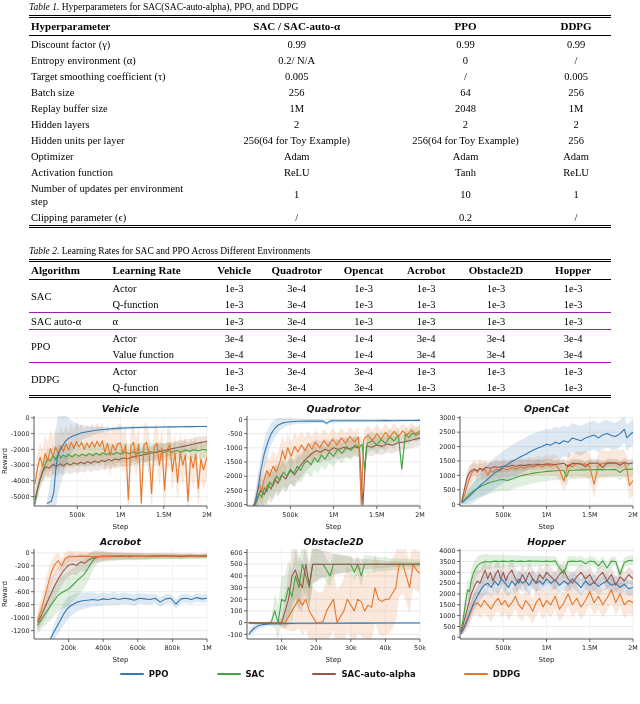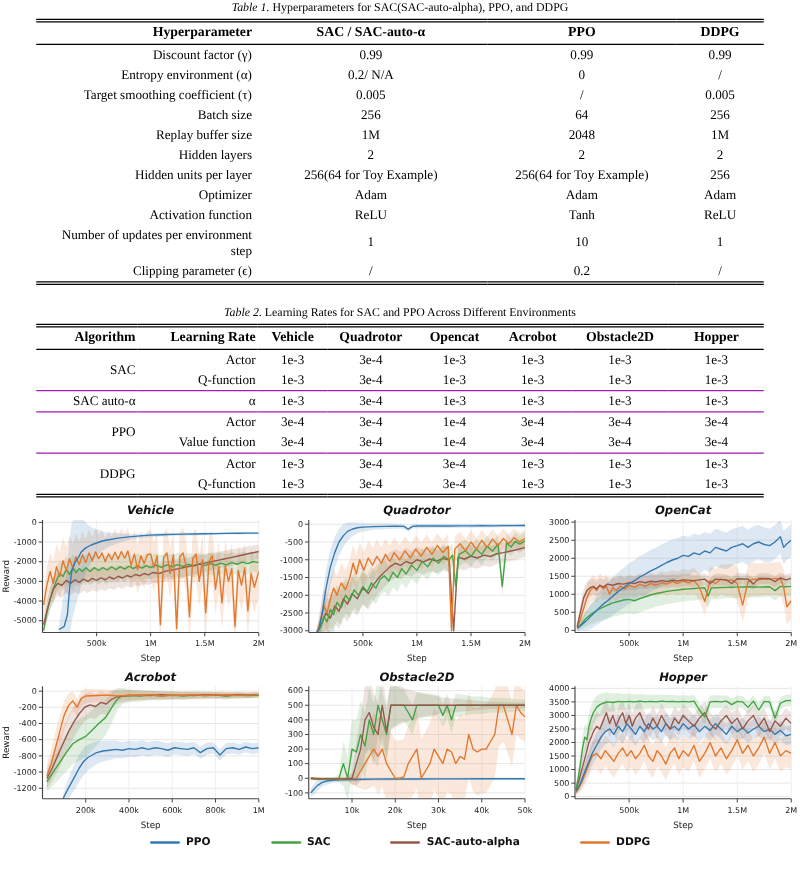--- a/index.html
+++ b/index.html
@@ -1,26 +1,26 @@
 <!DOCTYPE html>
 <html><head>
 <meta charset="utf-8">
 <style>
   html,body{margin:0;padding:0;background:#fff;}
   .page{position:relative;width:640px;height:704px;background:#fff;overflow:hidden;
         font-family:"Liberation Serif",serif;color:#000;}
   .sec{position:absolute;left:29px;width:582px;}
   #sec-t1{top:2px;} #sec-t2{top:246px;}
-  .caption{text-align:center;font-size:9.5px;margin:0 0 3px 0;}
+  .caption{text-align:left;font-size:9.5px;margin:0 0 3px 0;}
   .cap-label{font-style:italic;}
   table{border-collapse:collapse;width:100%;font-family:"Liberation Serif",serif;}
   .booktab{border-top:3px double #000;border-bottom:3px double #000;}
   th{font-weight:bold;font-size:11px;padding:2px;border-bottom:1px solid #000;line-height:13px;}
   td{font-size:10.5px;padding:1.5px 2px;line-height:13px;}
-  .left{text-align:right;} .center{text-align:center;}
+  .left{text-align:left;} .center{text-align:center;}
   tr.gs td{border-top:1px solid #a21caf;}
   #fig{position:absolute;top:402px;left:0;width:640px;}
   .grid{display:grid;grid-template-columns:repeat(3,213px);row-gap:3px;}
   .cell{width:213px;height:130px;}
   svg text{font-family:"DejaVu Sans",sans-serif;}
   #legend{display:flex;justify-content:center;gap:48px;margin-top:4px;
           font-family:"DejaVu Sans",sans-serif;font-size:8.5px;font-weight:bold;color:#111;}
   .leg-item{display:flex;align-items:center;}
   .leg-line{display:inline-block;width:24px;height:2.6px;border-radius:1px;margin-right:5px;}
 </style>

